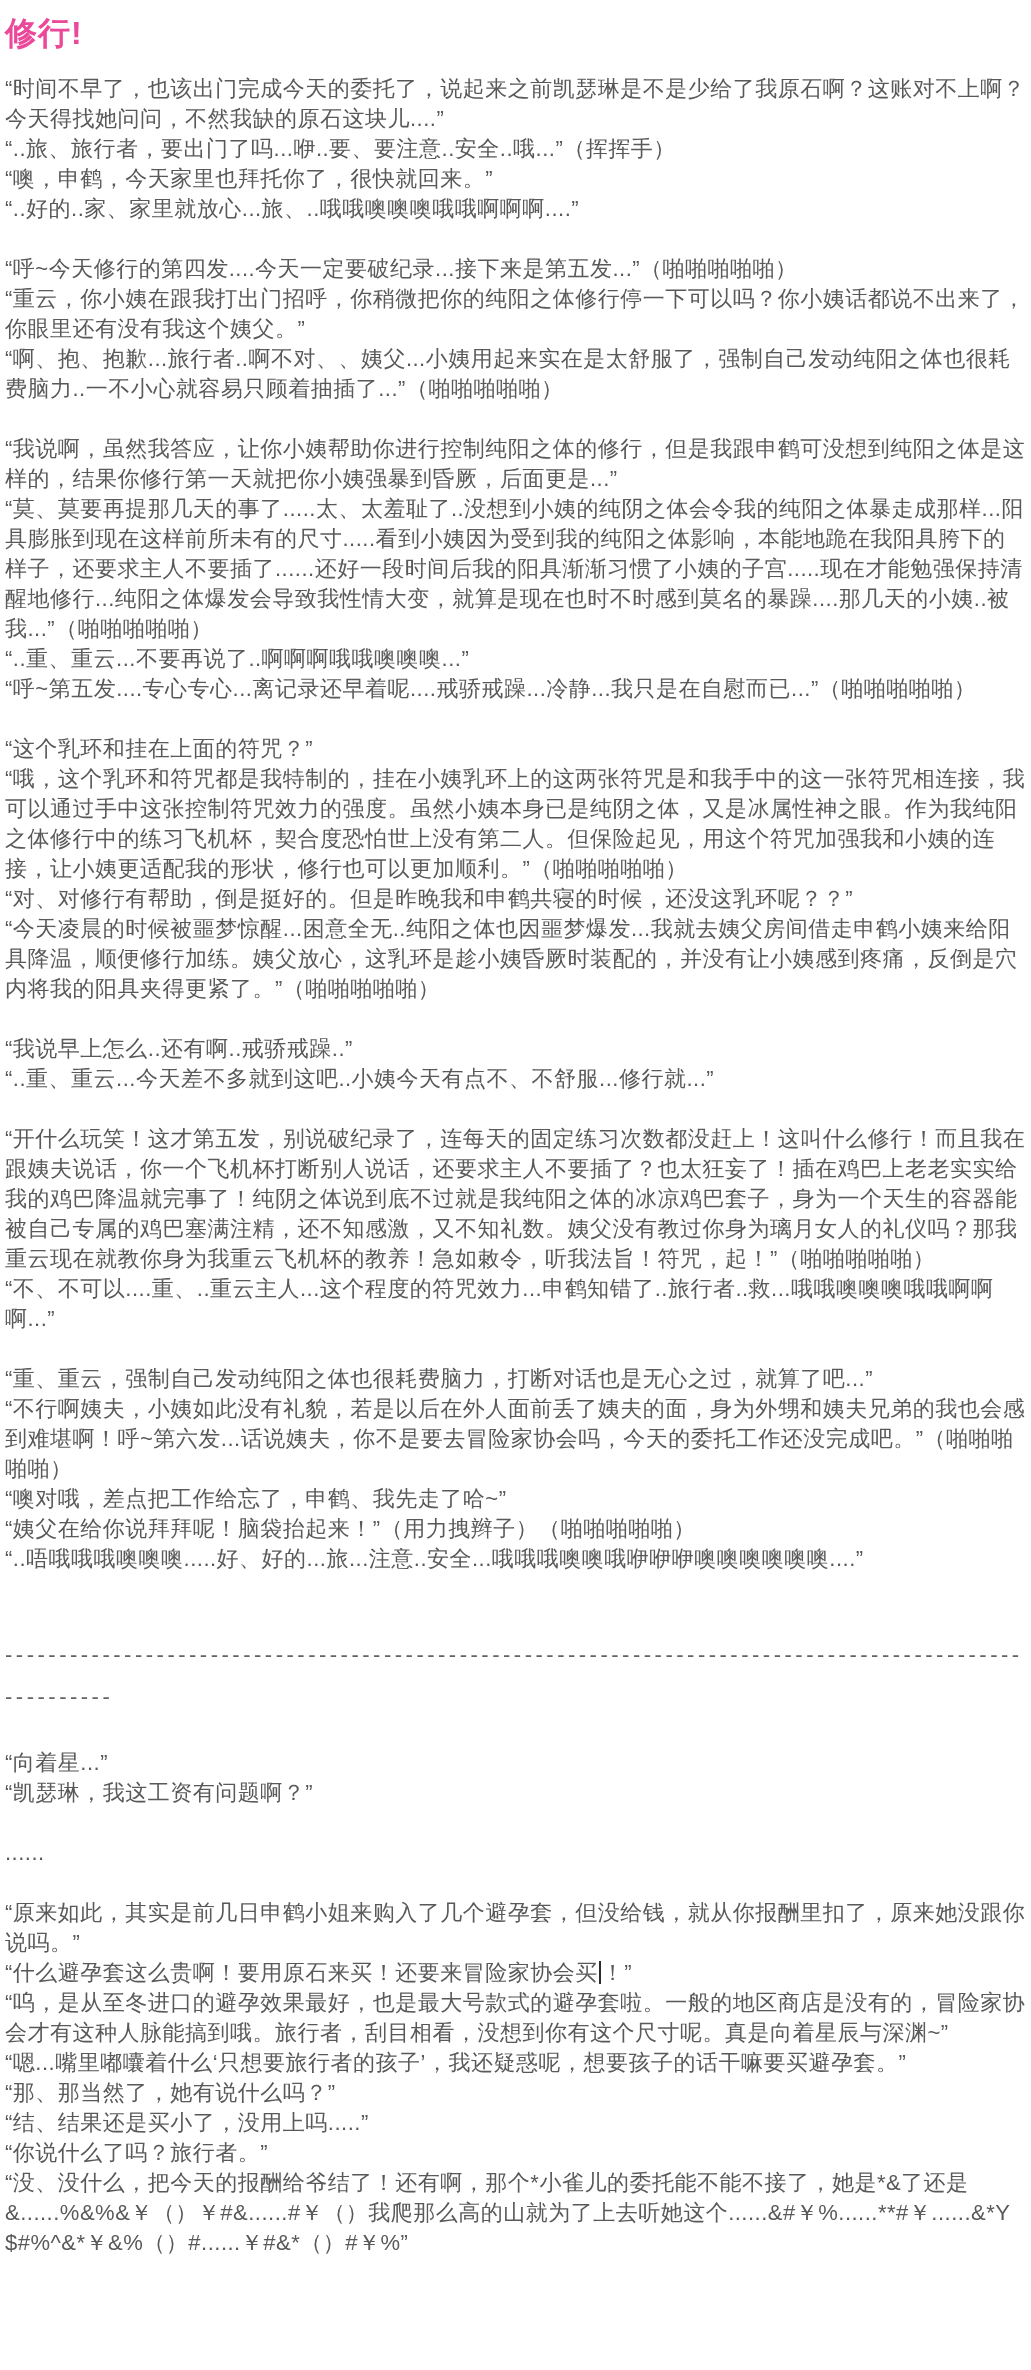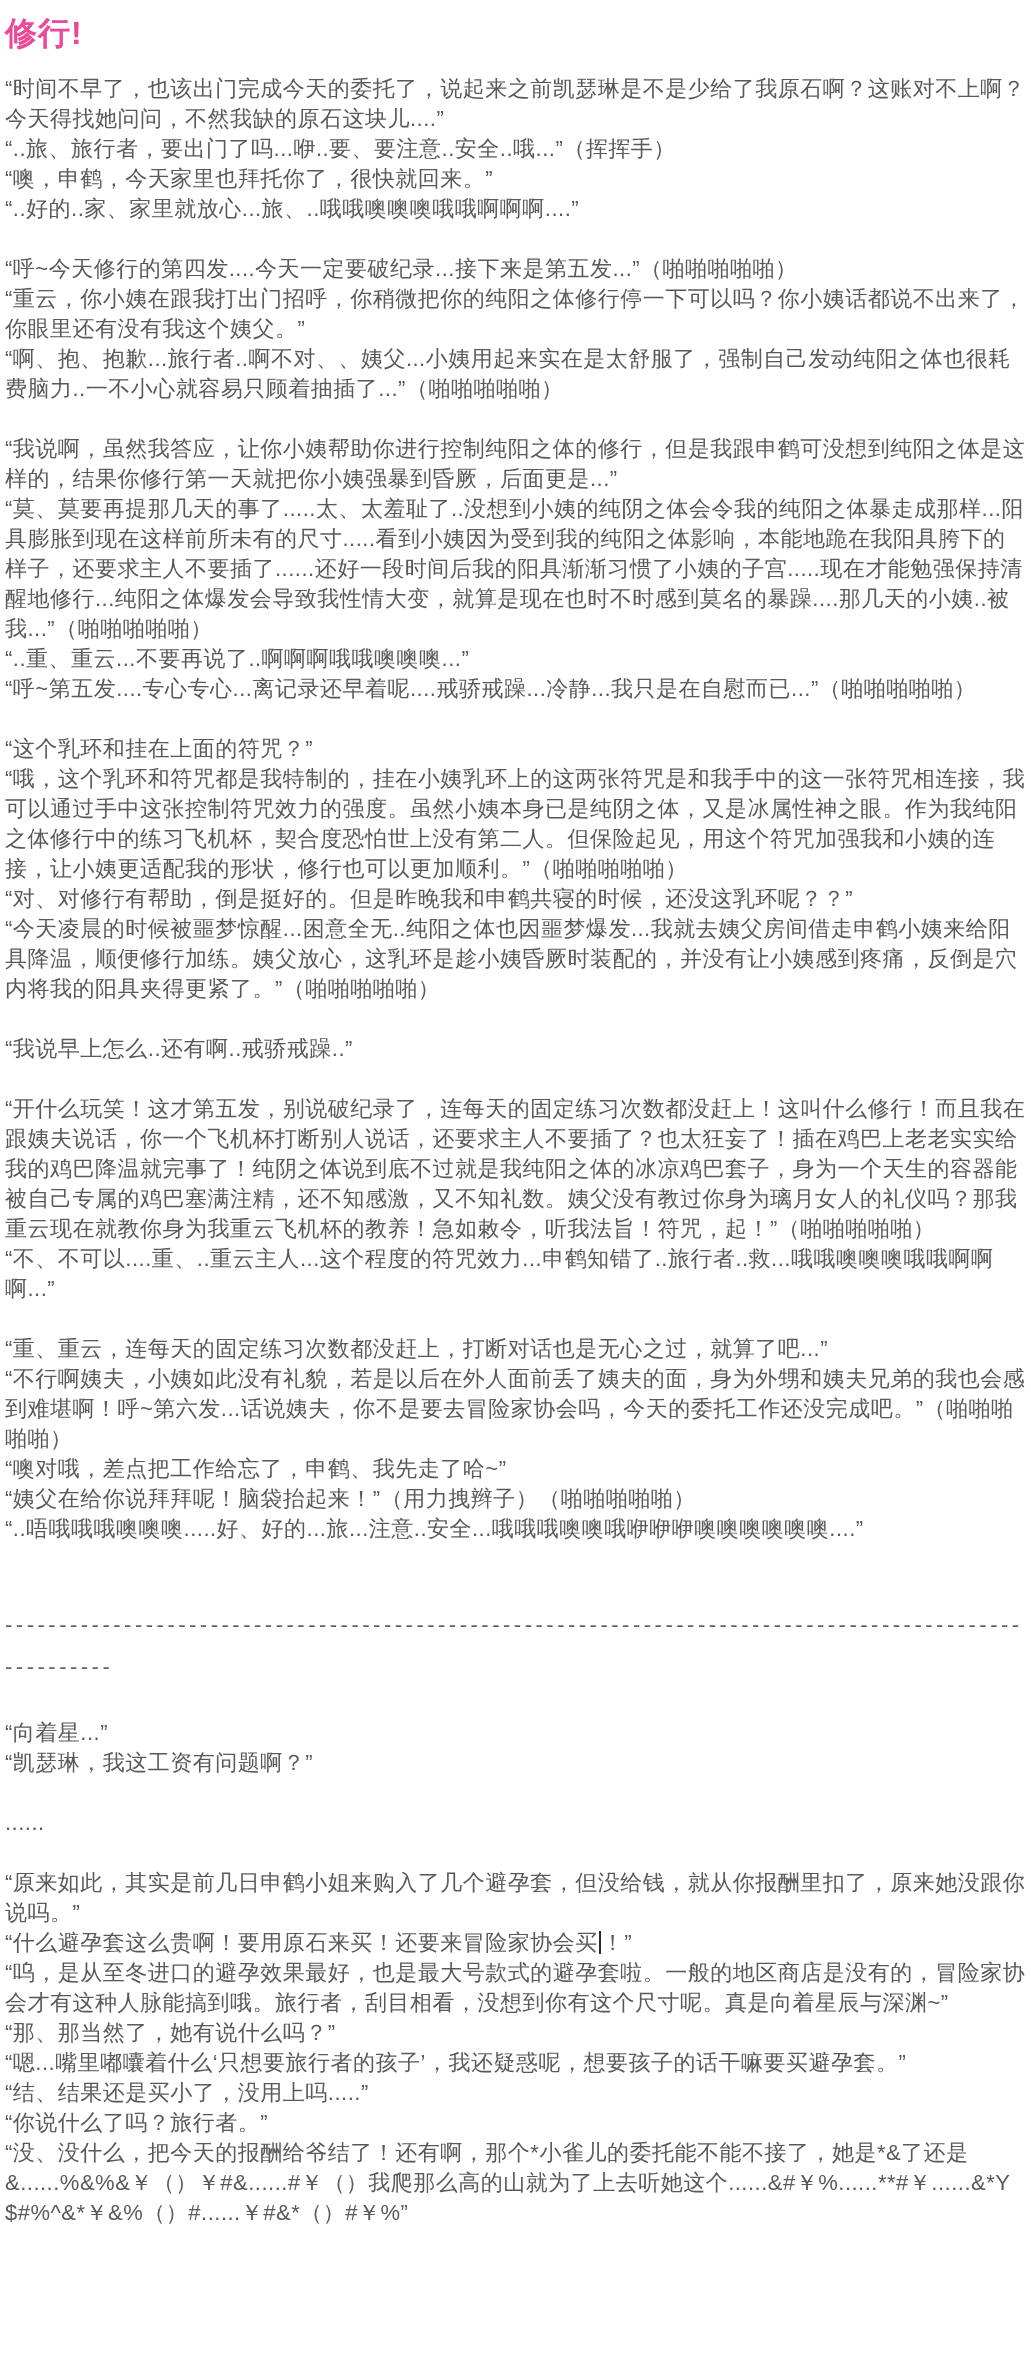--- a/index.html
+++ b/index.html
@@ -70,39 +70,40 @@
       <p class="story-line">“莫、莫要再提那几天的事了.....太、太羞耻了..没想到小姨的纯阴之体会令我的纯阳之体暴走成那样...阳具膨胀到现在这样前所未有的尺寸.....看到小姨因为受到我的纯阳之体影响，本能地跪在我阳具胯下的样子，还要求主人不要插了......还好一段时间后我的阳具渐渐习惯了小姨的子宫.....现在才能勉强保持清醒地修行...纯阳之体爆发会导致我性情大变，就算是现在也时不时感到莫名的暴躁....那几天的小姨..被我...”（啪啪啪啪啪）</p>
       <p class="story-line">“..重、重云...不要再说了..啊啊啊哦哦噢噢噢...”</p>
       <p class="story-line">“呼~第五发....专心专心...离记录还早着呢....戒骄戒躁...冷静...我只是在自慰而已...”（啪啪啪啪啪）</p>
       <div class="blank-gap" style="height: 30px;"></div>
       <p class="story-line">“这个乳环和挂在上面的符咒？”</p>
       <p class="story-line">“哦，这个乳环和符咒都是我特制的，挂在小姨乳环上的这两张符咒是和我手中的这一张符咒相连接，我可以通过手中这张控制符咒效力的强度。虽然小姨本身已是纯阴之体，又是冰属性神之眼。作为我纯阳之体修行中的练习飞机杯，契合度恐怕世上没有第二人。但保险起见，用这个符咒加强我和小姨的连接，让小姨更适配我的形状，修行也可以更加顺利。”（啪啪啪啪啪）</p>
       <p class="story-line">“对、对修行有帮助，倒是挺好的。但是昨晚我和申鹤共寝的时候，还没这乳环呢？？”</p>
       <p class="story-line">“今天凌晨的时候被噩梦惊醒...困意全无..纯阳之体也因噩梦爆发...我就去姨父房间借走申鹤小姨来给阳具降温，顺便修行加练。姨父放心，这乳环是趁小姨昏厥时装配的，并没有让小姨感到疼痛，反倒是穴内将我的阳具夹得更紧了。”（啪啪啪啪啪）</p>
       <div class="blank-gap" style="height: 30px;"></div>
       <p class="story-line">“我说早上怎么..还有啊..戒骄戒躁..”</p>
+      <p class="story-line">“..重、重云...今天差不多就到这吧..小姨今天有点不、不舒服...修行就...”</p>
       <div class="blank-gap" style="height: 30px;"></div>
       <p class="story-line">“开什么玩笑！这才第五发，别说破纪录了，连每天的固定练习次数都没赶上！这叫什么修行！而且我在跟姨夫说话，你一个飞机杯打断别人说话，还要求主人不要插了？也太狂妄了！插在鸡巴上老老实实给我的鸡巴降温就完事了！纯阴之体说到底不过就是我纯阳之体的冰凉鸡巴套子，身为一个天生的容器能被自己专属的鸡巴塞满注精，还不知感激，又不知礼数。姨父没有教过你身为璃月女人的礼仪吗？那我重云现在就教你身为我重云飞机杯的教养！急如敕令，听我法旨！符咒，起！”（啪啪啪啪啪）</p>
       <p class="story-line">“不、不可以....重、..重云主人...这个程度的符咒效力...申鹤知错了..旅行者..救...哦哦噢噢噢哦哦啊啊啊...”</p>
       <div class="blank-gap" style="height: 30px;"></div>
-      <p class="story-line">“重、重云，连每天的固定练习次数都没赶上，打断对话也是无心之过，就算了吧...”</p>
+      <p class="story-line">“重、重云，强制自己发动纯阳之体也很耗费脑力，打断对话也是无心之过，就算了吧...”</p>
       <p class="story-line">“不行啊姨夫，小姨如此没有礼貌，若是以后在外人面前丢了姨夫的面，身为外甥和姨夫兄弟的我也会感到难堪啊！呼~第六发...话说姨夫，你不是要去冒险家协会吗，今天的委托工作还没完成吧。”（啪啪啪啪啪）</p>
       <p class="story-line">“噢对哦，差点把工作给忘了，申鹤、我先走了哈~”</p>
       <p class="story-line">“姨父在给你说拜拜呢！脑袋抬起来！”（用力拽辫子）（啪啪啪啪啪）</p>
       <p class="story-line">“..唔哦哦哦噢噢噢.....好、好的...旅...注意..安全...哦哦哦噢噢哦咿咿咿噢噢噢噢噢噢....”</p>
       <div class="blank-gap" style="height: 60px;"></div>
       <p class="divider-line">--------------------------------------------------------------------------------------------------------</p>
       <div class="blank-gap" style="height: 30px;"></div>
       <p class="story-line">“向着星...”</p>
       <p class="story-line">“凯瑟琳，我这工资有问题啊？”</p>
       <div class="blank-gap" style="height: 30px;"></div>
       <p class="story-line">......</p>
       <div class="blank-gap" style="height: 30px;"></div>
       <p class="story-line">“原来如此，其实是前几日申鹤小姐来购入了几个避孕套，但没给钱，就从你报酬里扣了，原来她没跟你说吗。”</p>
       <p class="story-line"><span>“什么避孕套这么贵啊！要用原石来买！还要来冒险家协会买</span><span class="text-caret"></span><span>！”</span></p>
       <p class="story-line">“呜，是从至冬进口的避孕效果最好，也是最大号款式的避孕套啦。一般的地区商店是没有的，冒险家协会才有这种人脉能搞到哦。旅行者，刮目相看，没想到你有这个尺寸呢。真是向着星辰与深渊~”</p>
+      <p class="story-line">“嗯...嘴里嘟囔着什么‘只想要旅行者的孩子’，我还疑惑呢，想要孩子的话干嘛要买避孕套。”</p>
       <p class="story-line">“那、那当然了，她有说什么吗？”</p>
-      <p class="story-line">“嗯...嘴里嘟囔着什么‘只想要旅行者的孩子’，我还疑惑呢，想要孩子的话干嘛要买避孕套。”</p>
       <p class="story-line">“结、结果还是买小了，没用上吗.....”</p>
       <p class="story-line">“你说什么了吗？旅行者。”</p>
       <p class="story-line">“没、没什么，把今天的报酬给爷结了！还有啊，那个*小雀儿的委托能不能不接了，她是*&amp;了还是&amp;......%&amp;%&amp;￥（）￥#&amp;......#￥（）我爬那么高的山就为了上去听她这个......&amp;#￥%......**#￥......&amp;*Y$#%^&amp;*￥&amp;%（）#......￥#&amp;*（）#￥%”</p>
     </div>
 </div>
 
 </body></html>

